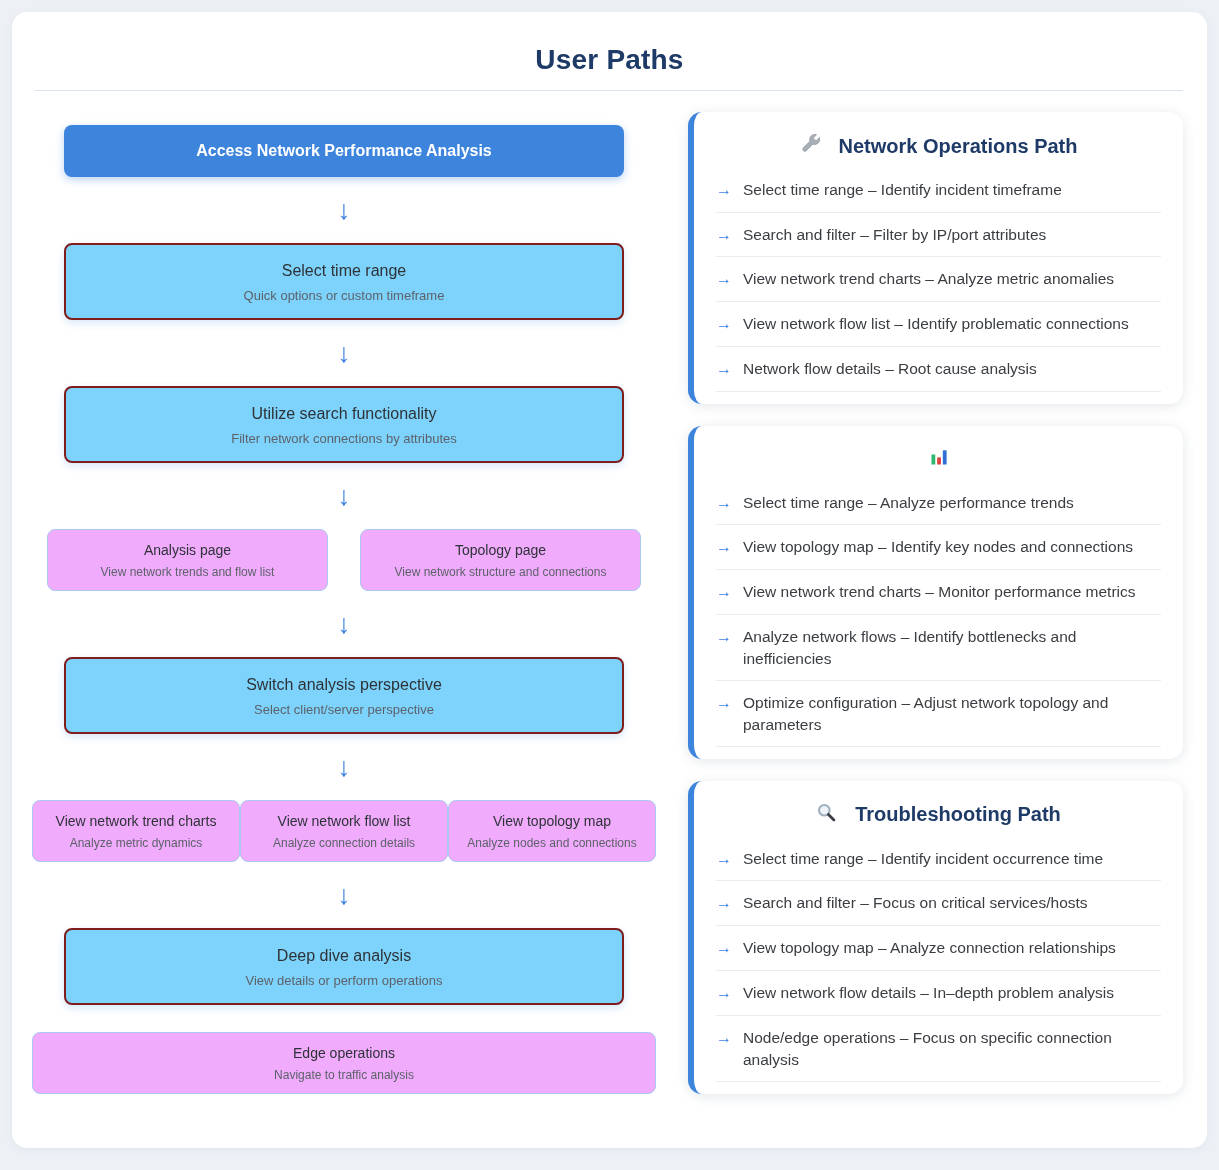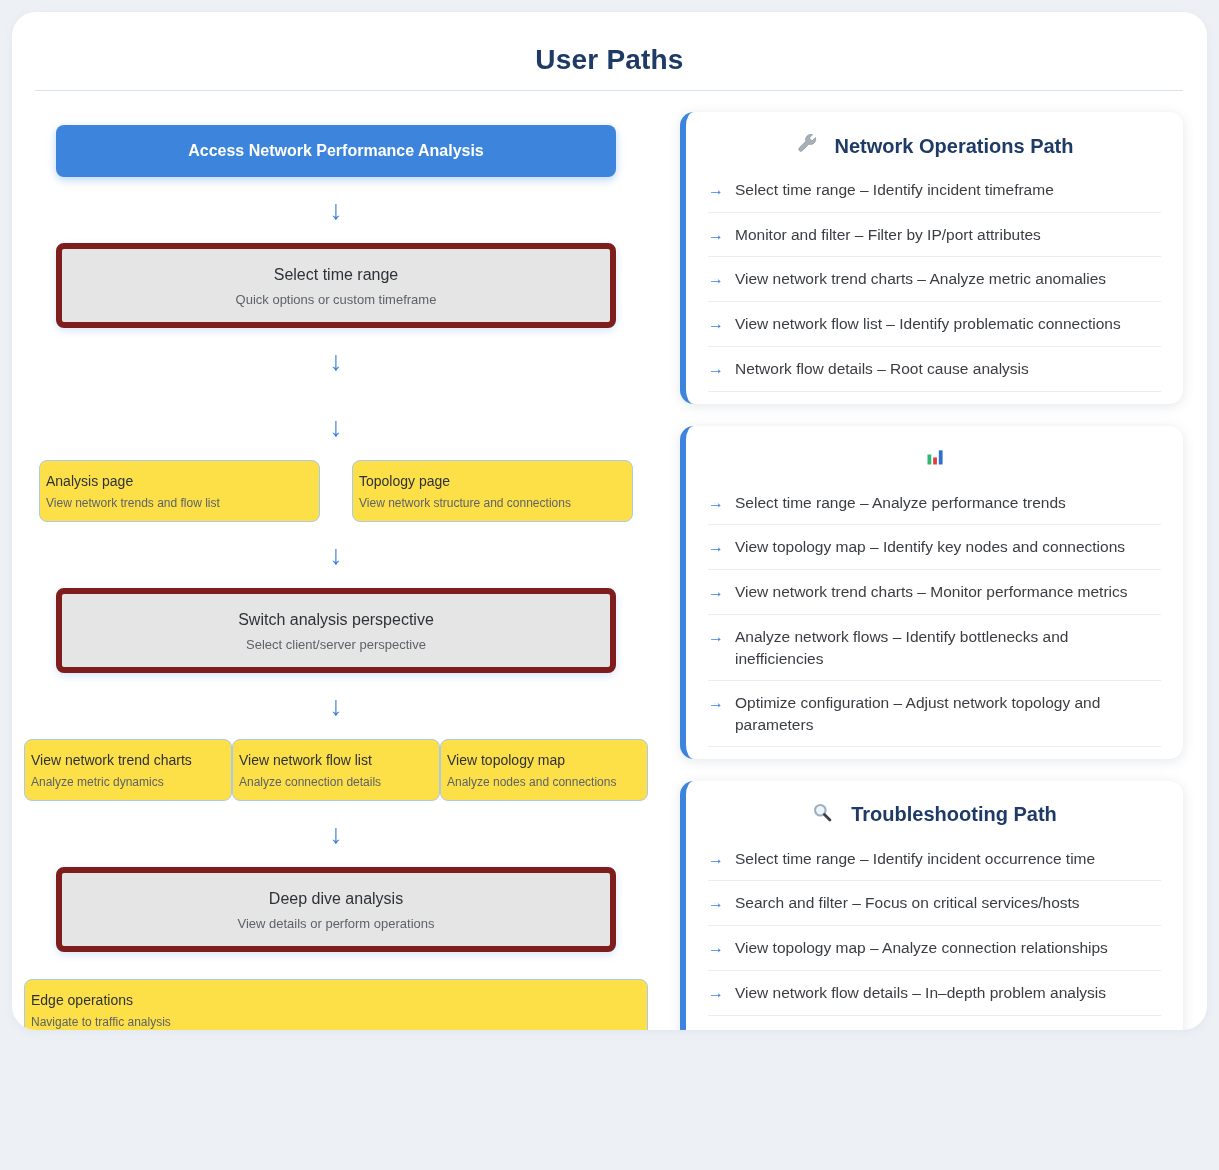--- a/index.html
+++ b/index.html
@@ -3,42 +3,42 @@
 <meta charset="utf-8">
 <style>
   * { box-sizing: border-box; margin: 0; padding: 0; }
   html, body { width: 1219px; height: 1170px; overflow: hidden; }
   body {
     background: #edf1f6;
     font-family: "Liberation Sans", "DejaVu Sans", sans-serif;
   }
   .container {
     margin: 12px 12px 0 12px;
-    height: 1018px;
+    height: 1136px;
     background: #ffffff;
-    border-radius: 24px;
+    border-radius: 15px;
     box-shadow: 0 2px 10px rgba(90,110,140,0.08);
     overflow: hidden;
   }
   .page-title {
     padding-top: 32px;
     text-align: center;
     font-size: 28px;
     font-weight: bold;
     color: #1e3a66;
     letter-spacing: 0.2px;
   }
   .title-divider {
     border: none;
     border-top: 1px solid #d9e3f0;
     margin: 14px 24px 0 23px;
   }
   .content {
     display: flex;
-    padding: 0 24px 0 12px;
+    padding: 0 24px 0 20px;
   }
   
   .flow-col { width: 624px; flex: none; padding-top: 34px; }
   .flow-entry {
     margin: 0 32px;
     height: 52px;
     background: #3d84dd;
     border-radius: 8px;
     color: #ffffff;
     font-size: 16px;
@@ -52,37 +52,38 @@
     height: 66px;
     display: flex;
     align-items: center;
     justify-content: center;
     color: #3b7fe0;
     font-size: 27px;
     font-weight: bold;
   }
   .flow-step {
     margin: 0 32px;
-    background: #e5e5e5;
-    border: 6px solid #7f1d1d;
+    background: #7dd3fc;
+    border: 2px solid #7f1d1d;
     border-radius: 8px;
     box-shadow: 0 3px 8px rgba(61,132,221,0.20);
     text-align: center;
     padding: 17px 10px 15px;
   }
   .flow-step .fs-title { font-size: 16px; color: #2e3237; margin-bottom: 8px; }
   .flow-step .fs-sub   { font-size: 13px; color: #5d626a; }
   .flow-row-2 { display: flex; gap: 32px; margin: 0 15px; }
   .flow-row-3 { display: flex; }
   .flow-row-3.no-arrow { margin-top: 27px; }
   .flow-mini {
     flex: 1;
-    background: #fde047;
+    background: #f0abfc;
     border: 1px solid #a9c9f0;
     border-radius: 8px;
+    text-align: center;
     padding: 12px 6px 11px;
   }
   .flow-mini .fs-title { font-size: 14px; color: #2e3237; margin-bottom: 7px; }
   .flow-mini .fs-sub   { font-size: 12px; color: #5d626a; }
   
   .cards-col { flex: 1; margin-left: 32px; padding-top: 21px; }
   .path-card {
     background: #ffffff;
     border-radius: 14px;
     border-left: 6px solid #3d84dd;
@@ -128,20 +129,24 @@
 
       <div class="flow-arrow">↓</div>
 
       <div class="flow-step">
         <div class="fs-title">Select time range</div>
         <div class="fs-sub">Quick options or custom timeframe</div>
       </div>
 
       <div class="flow-arrow">↓</div>
 
+      <div class="flow-step">
+        <div class="fs-title">Utilize search functionality</div>
+        <div class="fs-sub">Filter network connections by attributes</div>
+      </div>
 
       <div class="flow-arrow">↓</div>
 
       <div class="flow-row-2">
         <div class="flow-mini">
           <div class="fs-title">Analysis page</div>
           <div class="fs-sub">View network trends and flow list</div>
         </div>
         <div class="flow-mini">
           <div class="fs-title">Topology page</div>
@@ -197,21 +202,21 @@
                 <path fill="#a9b0b8" stroke="#8d949c" stroke-width="0.8" d="M22.2 5.2a6 6 0 0 1-1.4 6.2 6 6 0 0 1-6.2 1.4l-7.4 7.4a2.3 2.3 0 0 1-3.3-3.3l7.4-7.4a6 6 0 0 1 1.4-6.2A6 6 0 0 1 18.9 1.9l-3.4 3.4.7 2.6 2.6.7 3.4-3.4z"></path>
               </svg></span>
           <span>Network Operations Path</span>
         </div>
         <div class="path-item">
           <span class="pi-arrow">→</span>
           <span class="pi-text">Select time range – Identify incident timeframe</span>
         </div>
         <div class="path-item">
           <span class="pi-arrow">→</span>
-          <span class="pi-text">Monitor and filter – Filter by IP/port attributes</span>
+          <span class="pi-text">Search and filter – Filter by IP/port attributes</span>
         </div>
         <div class="path-item">
           <span class="pi-arrow">→</span>
           <span class="pi-text">View network trend charts – Analyze metric anomalies</span>
         </div>
         <div class="path-item">
           <span class="pi-arrow">→</span>
           <span class="pi-text">View network flow list – Identify problematic connections</span>
         </div>
         <div class="path-item">

